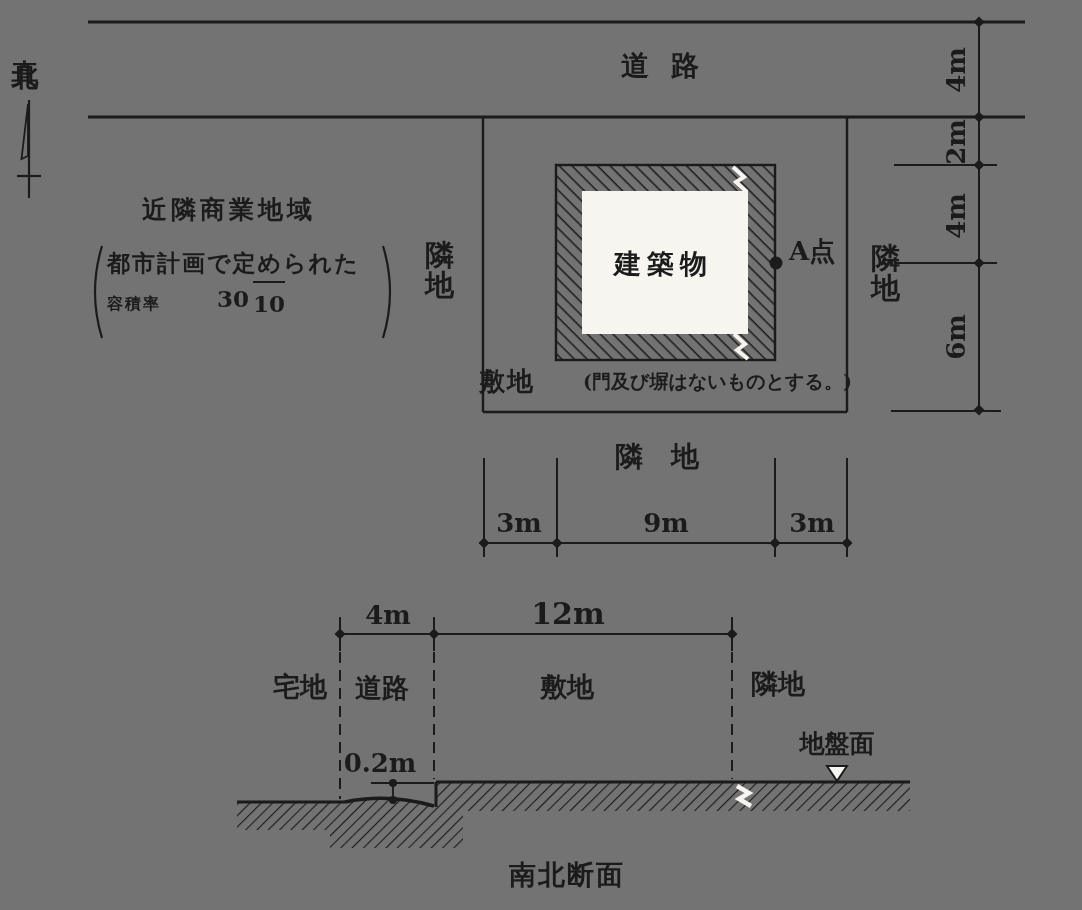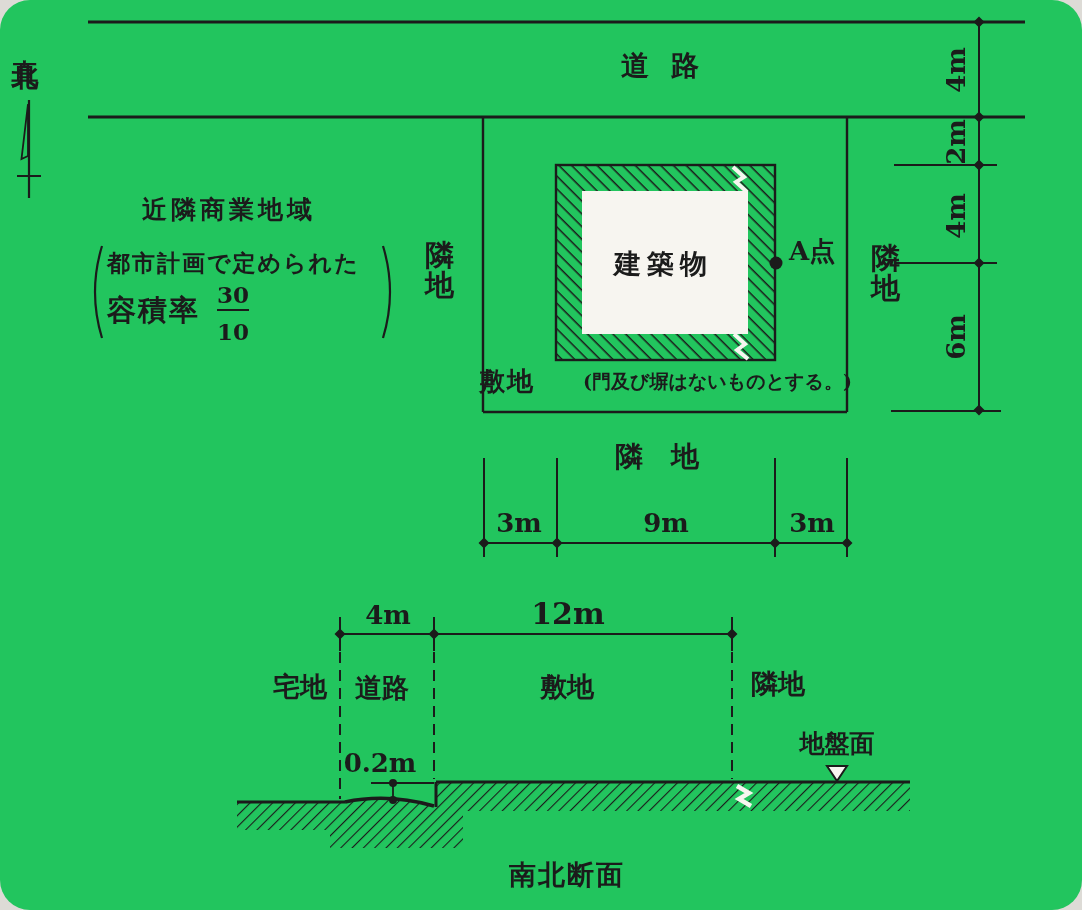--- a/index.html
+++ b/index.html
@@ -1,36 +1,35 @@
 <!DOCTYPE html>
 <html><head>
 <meta charset="utf-8">
 <style>
   html,body{margin:0;padding:0;background:#dddbd6;}
   .canvas{
     position:relative;
     width:1082px;height:910px;
-    background:#22c55e;
+    background:#737373;
     overflow:hidden;
     font-family:"DejaVu Serif","Liberation Serif",serif;
     color:#1b1b1b;
-    border-radius:30px;
   }
   .drawing{position:absolute;left:0;top:0;}
   .lbl{
     position:absolute;
     line-height:1;
     white-space:nowrap;
     color:#1b1b1b;
     font-weight:600;
   }
   .v{writing-mode:vertical-rl;text-orientation:upright;}
   .c{display:flex;align-items:center;justify-content:center;text-align:center;}
   .rot{transform:rotate(-90deg);}
-  .frac{position:absolute;display:inline-flex;flex-direction:column;align-items:center;font-weight:600;}
+  .frac{position:absolute;display:inline-flex;align-items:center;font-weight:600;}
   .frac .den{border-top:2px solid #1b1b1b;padding-top:7px;}
   .frac .num{padding:0 4px 1px 4px;}
   .caption-note{font-size:19px;margin-left:48px;}
 </style>
 </head>
 <body>
 
 <div class="canvas">
 
   <svg class="drawing" width="1082" height="910" viewBox="0 0 1082 910">
@@ -110,21 +109,21 @@
 
     <path d="M102,246 Q88,292 102,338 M383,246 Q397,292 383,338" stroke="#1b1b1b" stroke-width="2.2" fill="none"></path>
   </svg>
 
   <div class="lbl v" style="left:12px;top:38px;font-size:27px;letter-spacing:3px;">真北</div>
 
   <div class="lbl" style="left:621px;top:52px;font-size:28px;letter-spacing:22px;">道路</div>
 
   <div class="lbl" style="left:142px;top:197px;font-size:25px;letter-spacing:4px;">近隣商業地域</div>
   <div class="lbl" style="left:107px;top:251px;font-size:23px;letter-spacing:2px;text-align:right;">都市計画で定められた</div>
-  <div class="lbl" style="left:107px;top:296px;font-size:29px;letter-spacing:2px;">容積率</div>
+  <div class="lbl" style="left:107px;top:296px;font-size:16px;letter-spacing:2px;">容積率</div>
   <div class="frac" style="left:213px;top:281px;font-size:23px;">
     <span class="num">30</span>
     <span class="den">10</span>
   </div>
 
   <div class="lbl v" style="left:425px;top:216px;font-size:29px;letter-spacing:30px;">隣地</div>
   <div class="lbl v" style="left:871px;top:219px;font-size:29px;letter-spacing:30px;">隣地</div>
 
   <div class="lbl" style="left:614px;top:250px;font-size:27px;letter-spacing:6px;">建築物</div>
 

